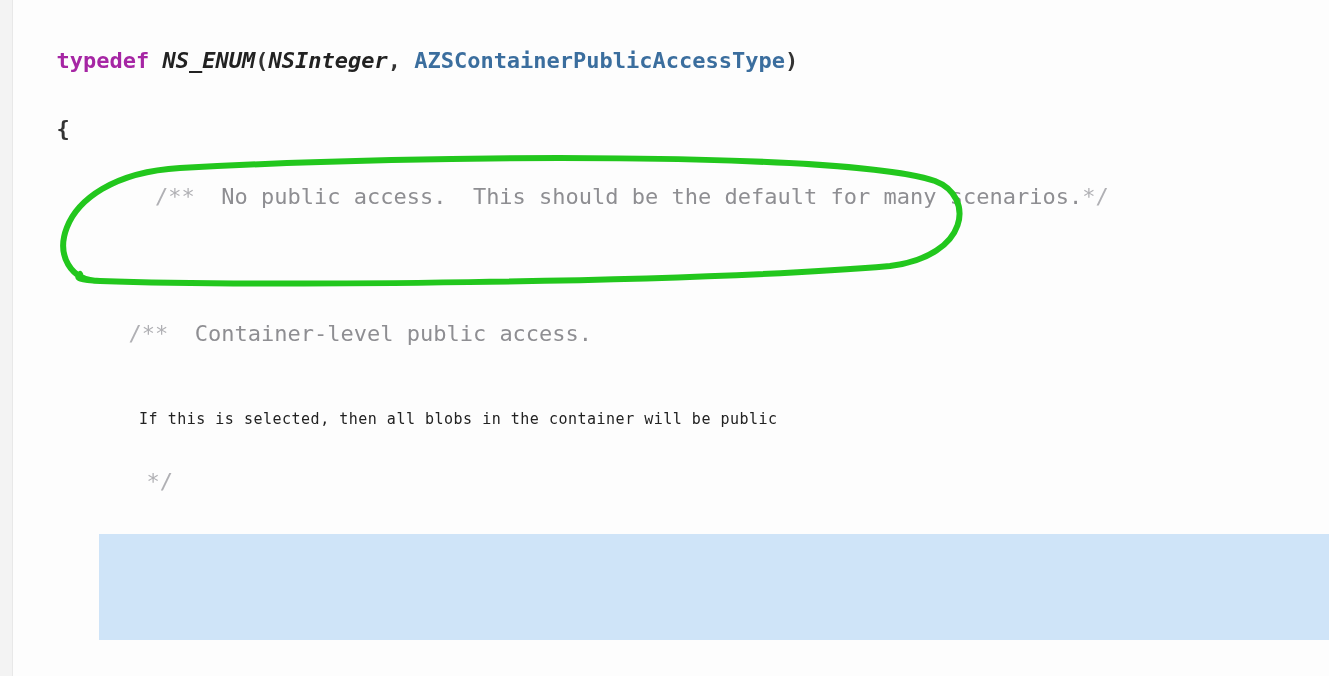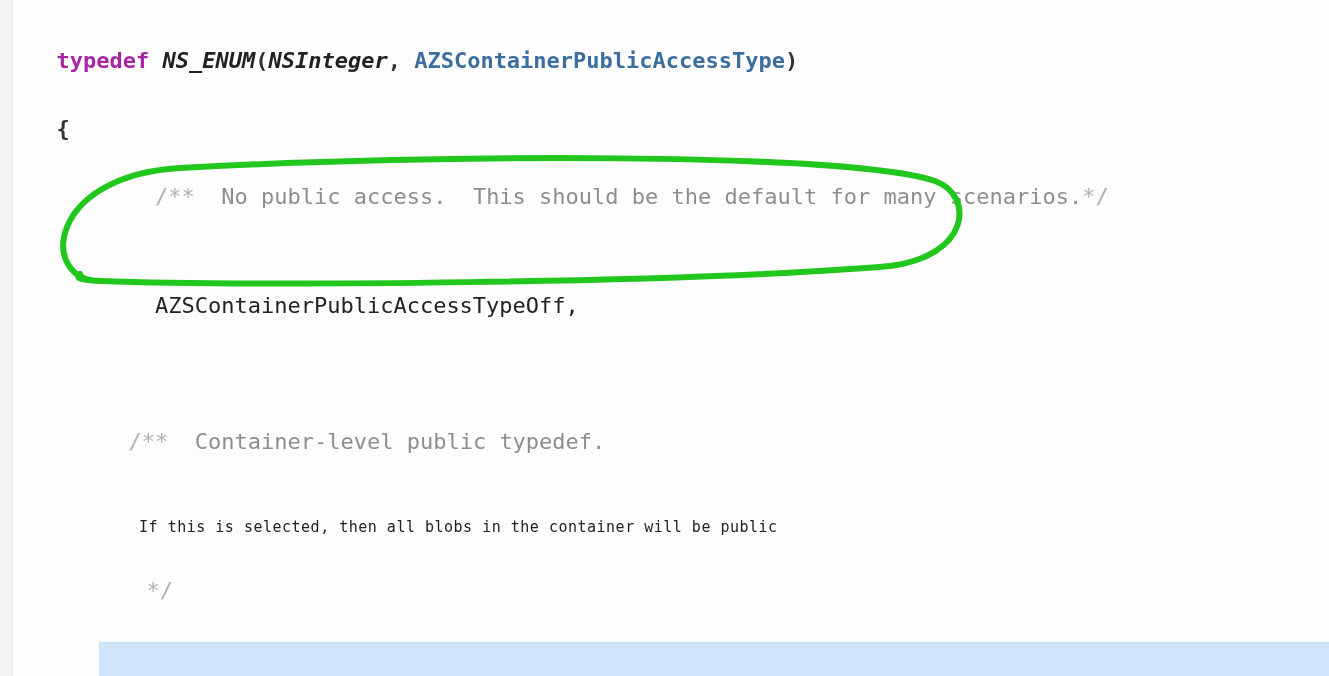--- a/index.html
+++ b/index.html
@@ -54,28 +54,25 @@
 </div>
 
 <div class="circle-wrap">
   <svg class="annot" width="940" height="150" viewBox="0 0 940 150">
     <path d="M 70 135  C 10 135, 15 30, 150 22  C 400 8, 820 6, 905 35  C 945 50, 940 110, 860 120  C 650 138, 210 140, 70 135  C 50 134, 45 132, 50 128" fill="none" stroke="#22c71d" stroke-width="6" stroke-linecap="round" stroke-linejoin="round"></path>
   </svg>
 
   <div class="line indent1">
     <span class="cmtmark">/**</span><span class="cmt">  No public access.  This should be the default for many scenarios.</span><span class="cmtmark">*/</span>
   </div>
-  <div class="line indent1" style="padding-top:6px;">
-    <span class="enum-val">AZSContainerPublicAccessTypeOff,</span>
-  </div>
   <div class="blank"></div>
 </div>
 
 <div class="line indent1">
-  <span class="cmtmark">/**</span><span class="cmt">  Container-level public typedef.</span>
+  <span class="cmtmark">/**</span><span class="cmt">  Container-level public access.</span>
 </div>
 <div class="blank"></div>
 <div class="line indent2 bigmono">
   <span>If this is selected, then all blobs in the container will be public</span>
 </div>
 <div class="line indent2">
   <span class="cmtmark">*/</span>
 </div>
 <div class="line" style="padding-left:42px;">
   <span class="hl" style="padding:2px 1250px 2px 30px;">

